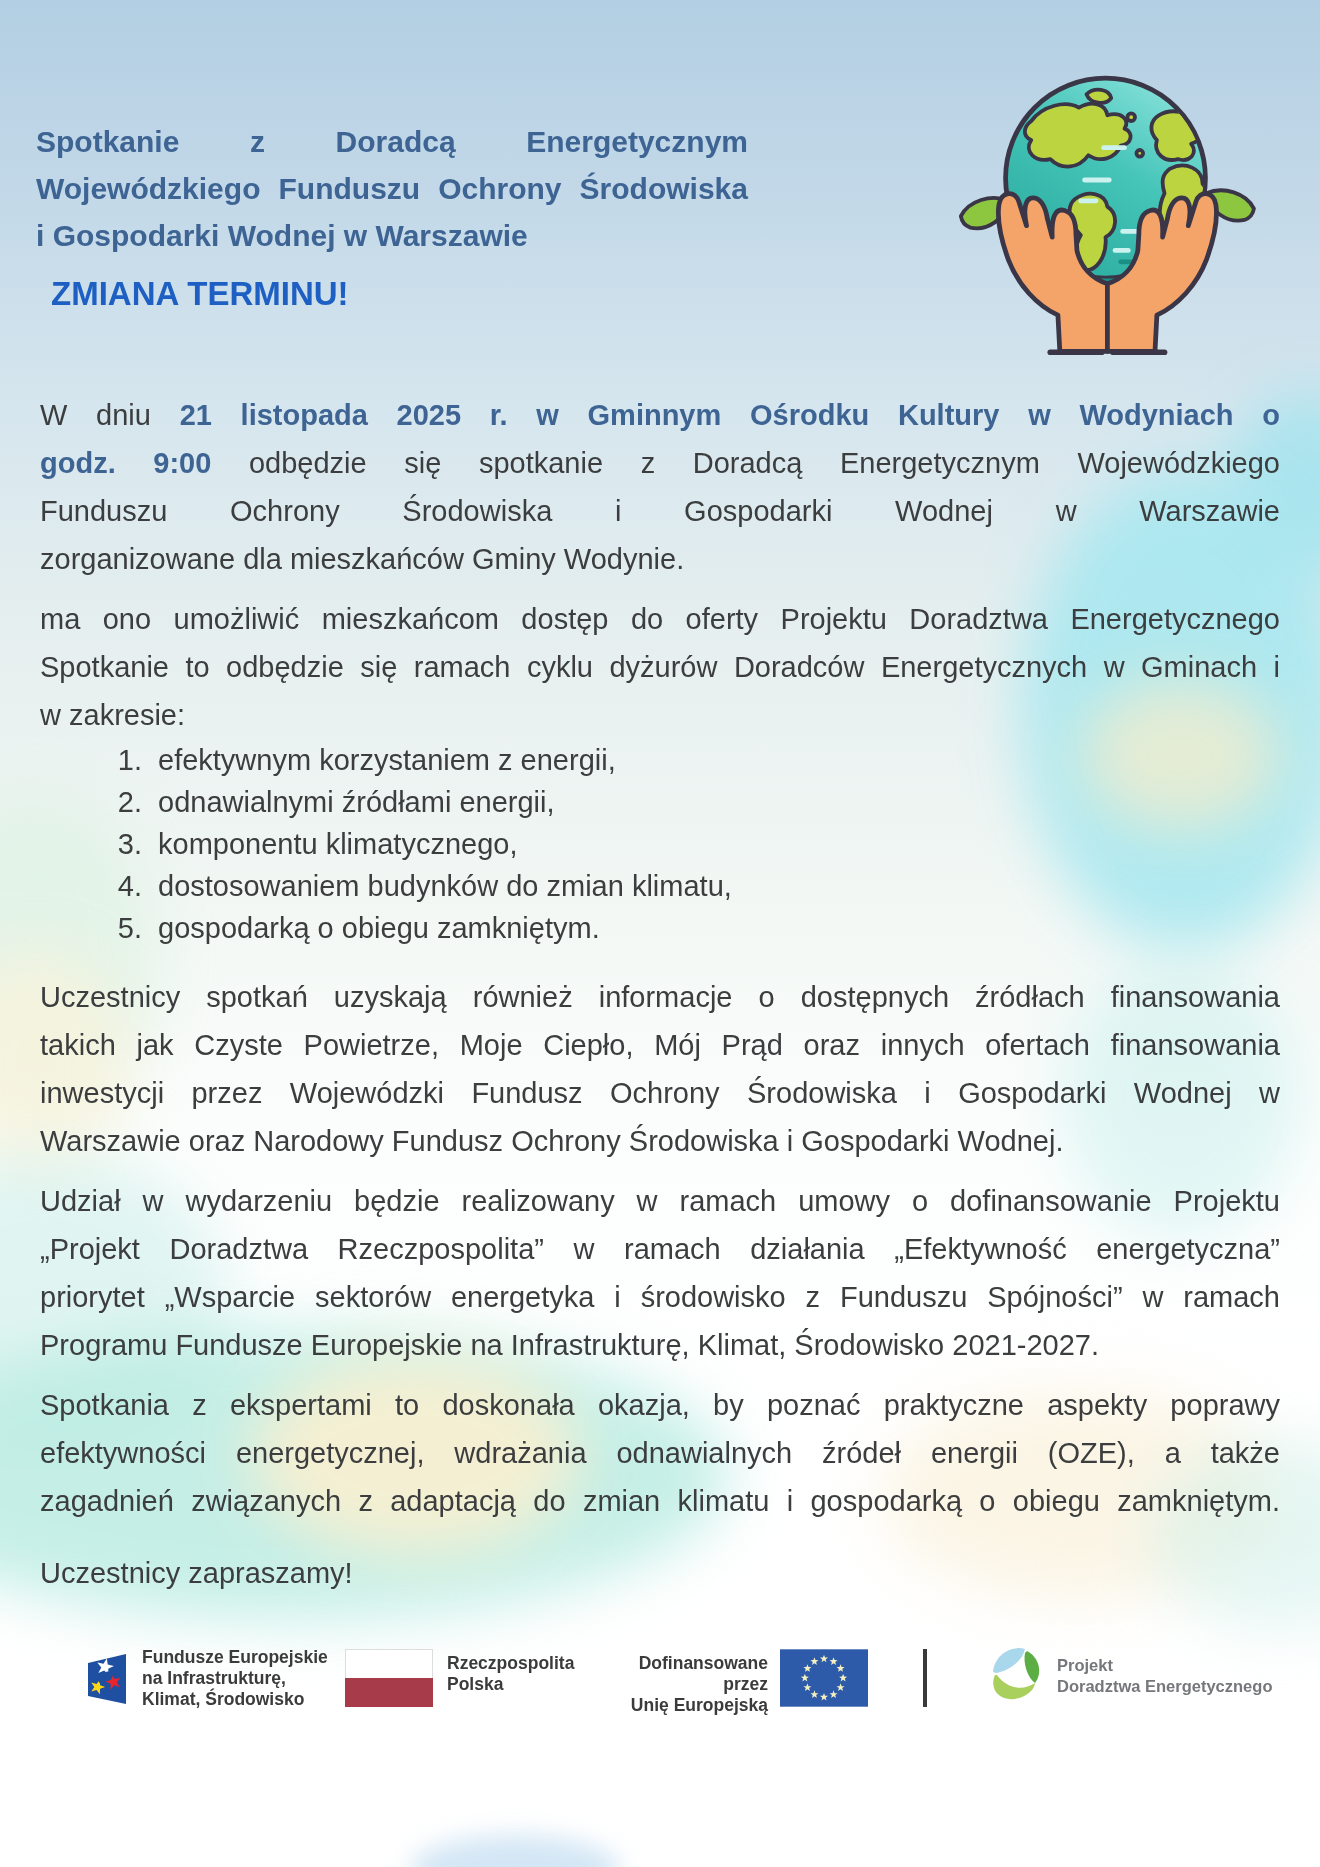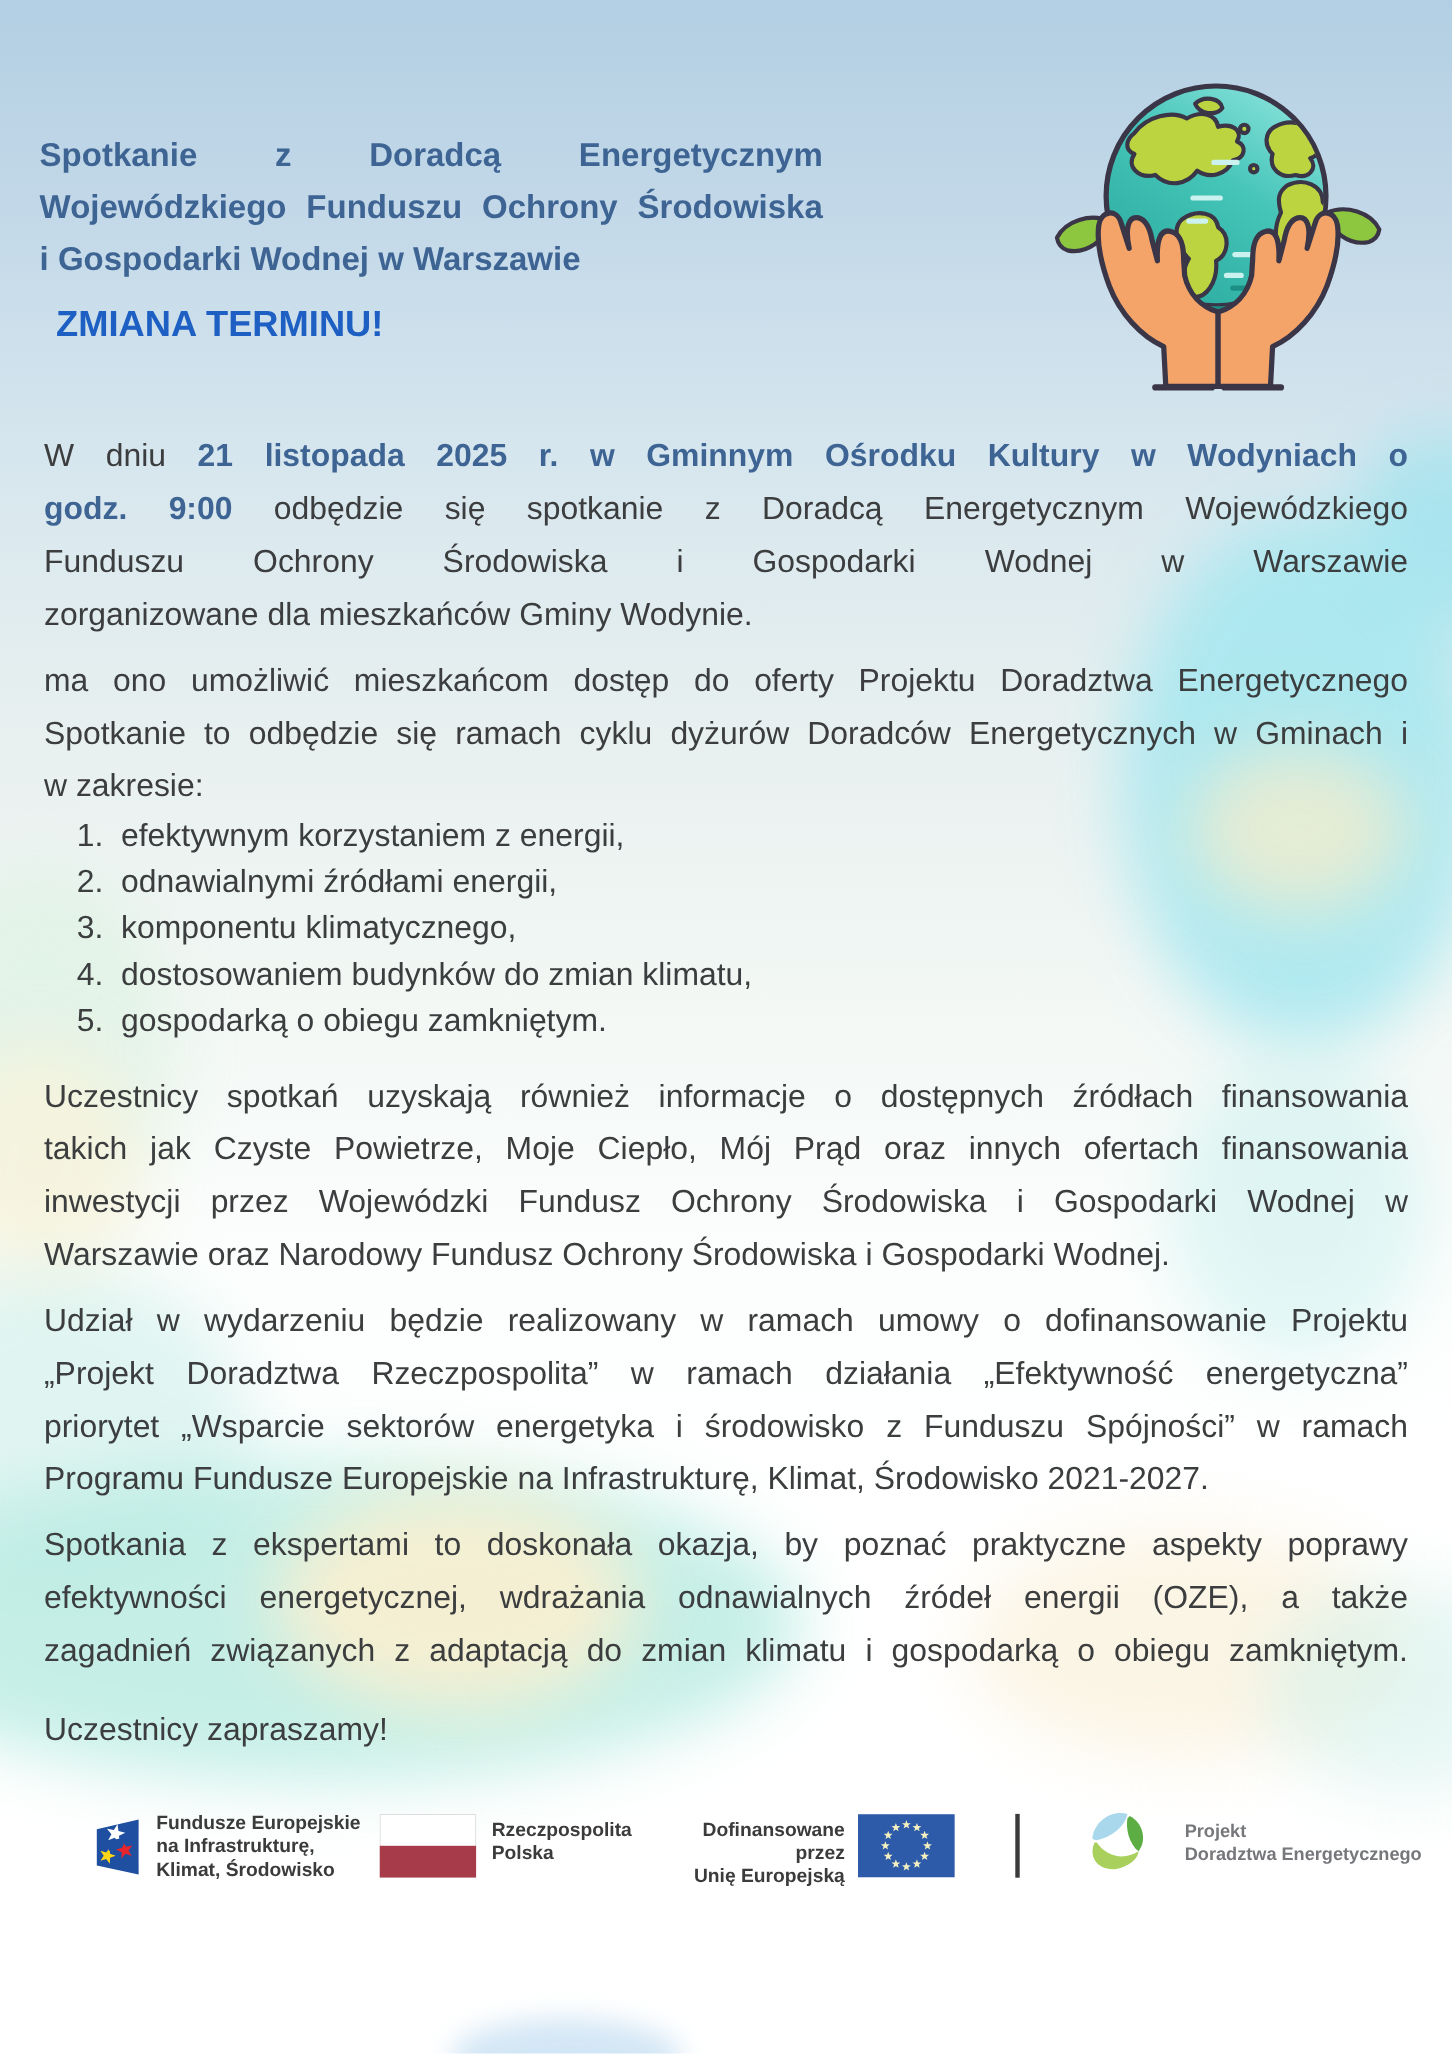--- a/index.html
+++ b/index.html
@@ -30,28 +30,28 @@
   .alert{margin-top:16px; font-size:33px; font-weight:bold; color:#1d5fc2;margin-left:15px;}
   .globe{position:absolute; top:62px; left:943px; width:325px; height:295px;}
 
   .main{margin:0 40px; color:#3b3d3e; font-size:29px;}
   .para{margin-top:12px;}
   .para.first{margin-top:78px;}
   .line{line-height:48px; height:48px; text-align:justify; text-align-last:justify;}
   .line.last{text-align:left; text-align-last:left;}
   .hl{color:#3e6494; font-weight:bold;}
   ol.scope{margin:0; padding-left:62px; list-style:decimal;}
-  ol.scope li{line-height:42px; padding-left:8px;}
+  ol.scope li{line-height:42px; padding-left:8px;margin-left:48px;}
   .closing{margin-top:24px;}
 
   .footer{position:absolute; top:1637px; left:0; width:1320px; height:130px;}
   .footer .abs{position:absolute;}
   .f-label{font-size:17.5px; font-weight:bold; color:#3b3b3b; line-height:21px; white-space:pre-line;}
   .f-label.right{text-align:right;}
-  .pde-label{font-size:16.5px; font-weight:bold; color:#75777b; line-height:21px; white-space:pre-line;margin-left:20px;}
+  .pde-label{font-size:16.5px; font-weight:bold; color:#75777b; line-height:21px; white-space:pre-line;}
   .divider{width:4px; height:58px; background:#3a3a3a;}
 </style>
 </head>
 <body>
 
 <div class="page">
 
   <div class="blob b1"></div>
   <div class="blob b2"></div>
   <div class="blob b3"></div>

